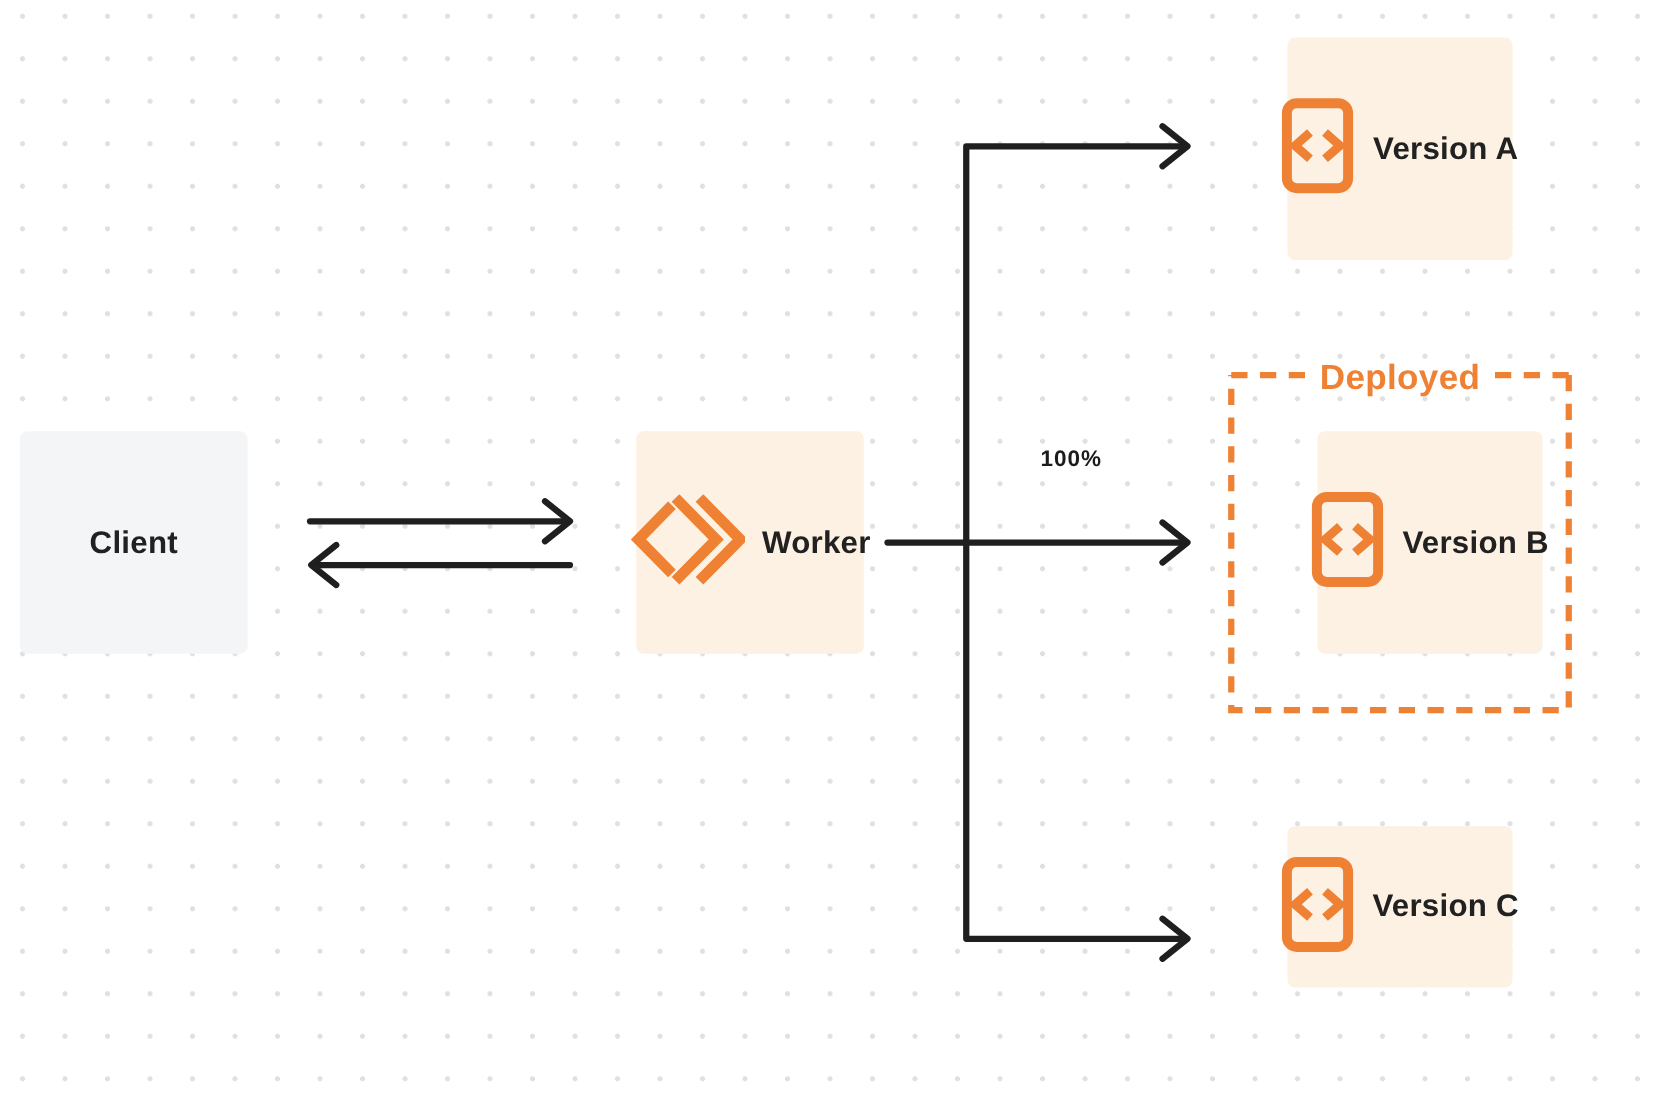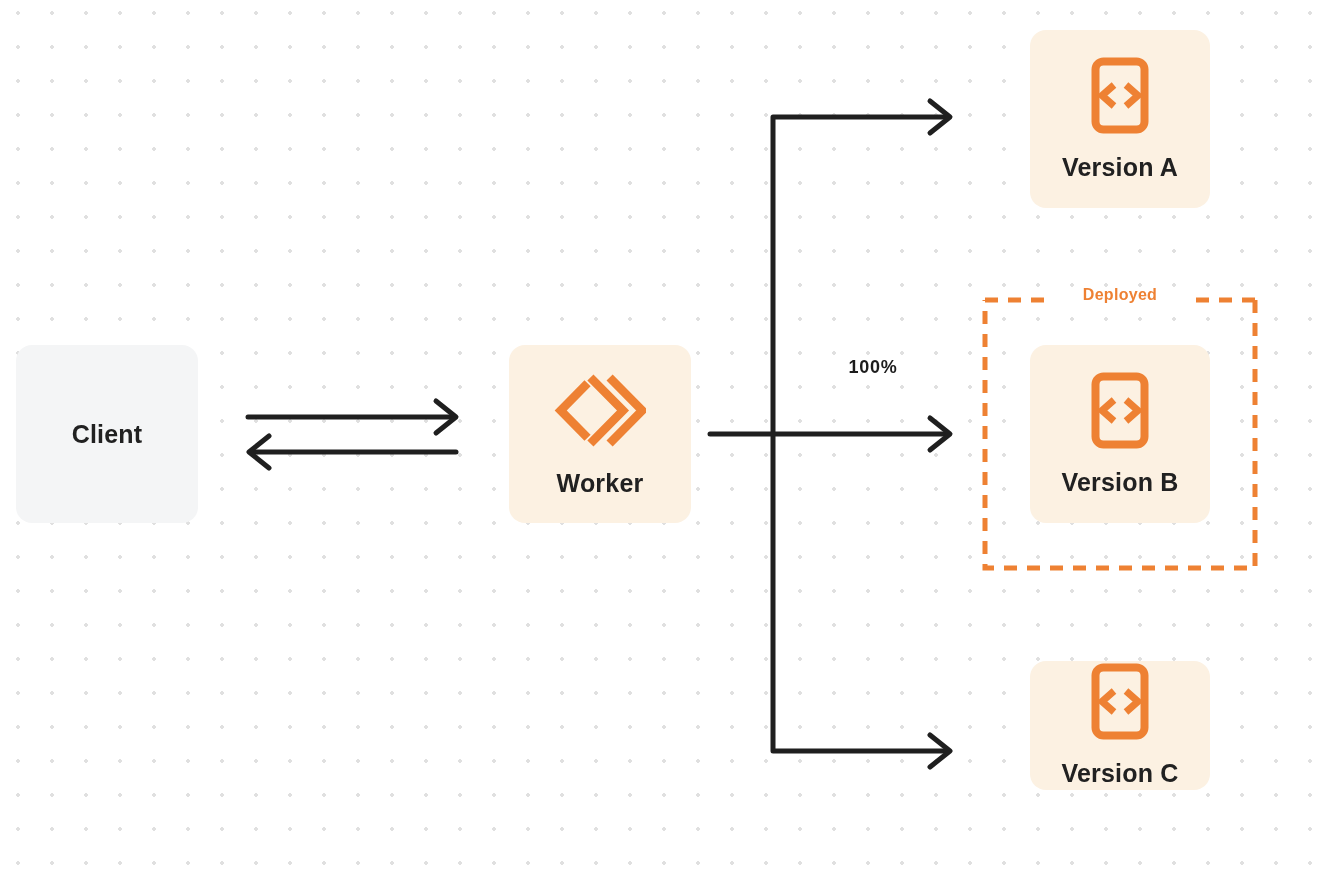--- a/index.html
+++ b/index.html
@@ -21,23 +21,22 @@
   svg.overlay {
     position: absolute;
     left: 0;
     top: 0;
     width: 1338px;
     height: 878px;
     pointer-events: none;
   }
   .node {
     position: absolute;
-    border-radius: 16px;
+    border-radius: 6px;
     display: flex;
-    flex-direction: column;
     align-items: center;
     justify-content: center;
     gap: 18px;
   }
   .node .label {
     font-weight: bold;
     font-size: 25px;
     color: #212121;
     letter-spacing: 0.2px;
     white-space: nowrap;
@@ -58,46 +57,45 @@
     gap: 14px;
     margin-left: 16px;
   }
   .node-version {
     width: 180px;
     height: 178px;
     background: #fcf1e2;
     gap: 15px;
   }
   .node-version-a { left: 1030px; top: 30px; }
-  .node-version-b { left: 1030px; top: 345px; }
+  .node-version-b { left: 1054px; top: 345px; }
   .node-version-c { left: 1030px; top: 661px; height: 129px; }
 
   .deployed-label {
     position: absolute;
     left: 985px;
     top: 286px;
     width: 270px;
     text-align: center;
-    font-size: 16px;
+    font-size: 28px;
     font-weight: bold;
     color: #ee8133;
     letter-spacing: 0.3px;
   }
   .traffic-label {
     position: absolute;
     left: 777px;
     top: 351px;
     width: 160px;
     text-align: center;
     font-weight: bold;
     font-size: 18px;
     line-height: 32px;
     color: #1c1c1c;
     letter-spacing: 0.8px;
-    padding-left: 16px;
   }
   .traffic-label .line { display: block; }
 </style>
 </head>
 <body>
 
 <div class="canvas">
 
   <svg class="overlay" viewBox="0 0 1338 878" fill="none">
 

